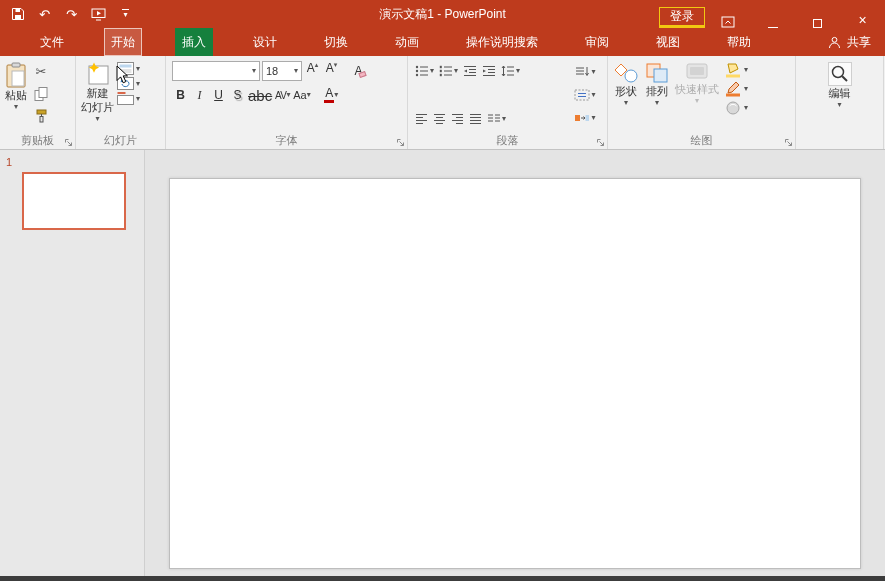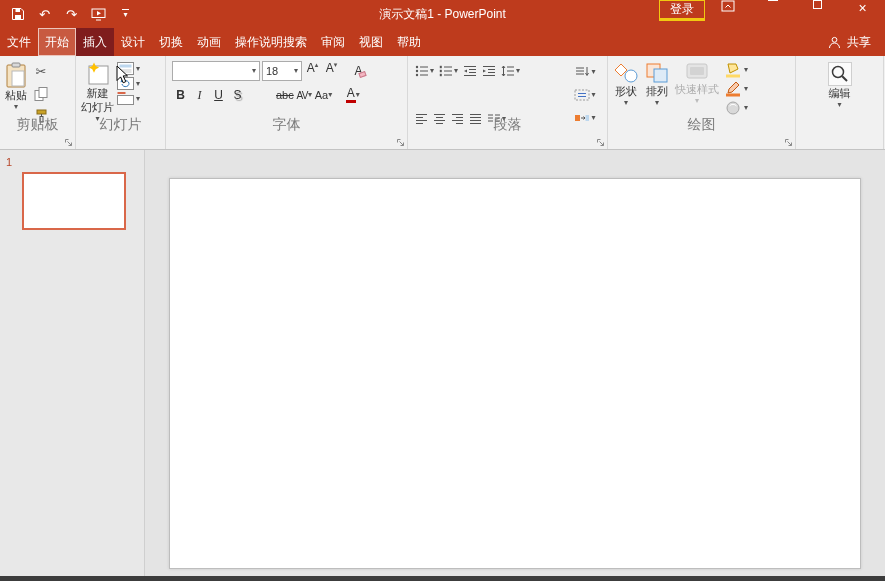--- a/index.html
+++ b/index.html
@@ -13,43 +13,43 @@
   
   .titlebar { height:28px; flex:0 0 auto; background:#BE3B1D; color:#fff;
     display:flex; align-items:center; position:relative; }
   .qat { display:flex; align-items:center; padding-left:4px; height:100%; }
   .qat-btn { width:27px; height:28px; display:flex; align-items:center; justify-content:center;
     font-size:13px; color:#fff; cursor:default; }
   .qat-more { display:flex; flex-direction:column; align-items:center; font-size:8px; line-height:1; }
   .qat-more::before { content:""; width:7px; border-top:1px solid #fff; margin-bottom:1px; }
   .title-text { position:absolute; left:0; right:0; text-align:center; font-size:12px;
     pointer-events:none; }
-  .tb-right { margin-left:auto; display:flex; align-items:flex-start; height:100%; }
+  .tb-right { margin-left:auto; display:flex; align-items:flex-end; height:100%; }
   .signin { display:flex; align-items:center; padding:0 10px; font-size:12px;
     border:1px solid #F2C811; border-bottom-width:3px; cursor:default; }
   .win-btn { width:45px; display:flex; align-items:center; justify-content:center;
     font-size:14px; cursor:default; }
   .min-line { width:10px; border-top:1px solid #fff; display:inline-block; }
   .max-box { width:9px; height:9px; border:1px solid #fff; display:inline-block; }
   
   .tabrow { height:28px; flex:0 0 auto; background:#BE3B1D; color:#fff;
     display:flex; align-items:stretch; font-size:12px; position:relative; }
-  .tab { display:flex; align-items:center; padding:0 7px; cursor:default; white-space:nowrap; }
+  .tab { display:flex; align-items:center; padding:0 7px; cursor:default; white-space:nowrap;margin-left:33px; }
   .tab.active { background:rgba(255,255,255,0.16); box-shadow:inset 0 0 0 1px rgba(255,255,255,0.65); }
-  .tab.hovered { background:#7f1d1d; }
+  .tab.hovered { background:#15803d; }
   .tellme { display:flex; align-items:center; gap:6px; margin-left:14px; white-space:nowrap; }
   .share { margin-left:auto; display:flex; align-items:center; gap:6px; padding:0 14px; white-space:nowrap; }
   .cursor-overlay { position:absolute; left:116px; top:37px; z-index:60; pointer-events:none; }
   
   .ribbon { height:94px; flex:0 0 auto; background:#F1F1F1; border-bottom:1px solid #C3C3C3;
     display:flex; }
   .rgroup { position:relative; height:100%; border-right:1px solid #D8D8D8;
     padding:3px 2px 16px 2px; }
-  .rgroup-label { position:absolute; bottom:15px; left:0; right:0; text-align:center;
-    font-size:14px; color:#7A7A7A; pointer-events:none; }
+  .rgroup-label { position:absolute; bottom:1px; left:0; right:0; text-align:center;
+    font-size:11px; color:#7A7A7A; pointer-events:none; }
   .launcher { position:absolute; bottom:2px; right:2px; width:10px; height:10px;
     display:flex; align-items:center; justify-content:center; cursor:default; }
   .g-clip { width:76px; display:flex; }
   .g-slides { width:90px; display:flex; }
   .g-font { width:242px; }
   .g-para { width:200px; }
   .g-draw { width:188px; display:flex; }
   .g-edit { width:88px; display:flex; justify-content:center; }
   .bigbtn { display:flex; flex-direction:column; align-items:center; gap:1px;
     font-size:11px; color:#333; padding:3px 3px 0 3px; cursor:default; text-align:center; }
@@ -69,21 +69,21 @@
   .combo input { border:none; outline:none; width:100%; font-size:11px; color:#333;
     font-family:"Liberation Sans","DejaVu Sans",sans-serif; background:transparent; }
   .fname { width:88px; }
   .fsize { width:40px; }
   .fmt { min-width:17px; height:20px; display:flex; align-items:center; justify-content:center;
     font-size:12px; color:#333; cursor:default; }
   .b { font-weight:700; }
   .i { font-style:italic; font-family:"Liberation Serif","DejaVu Serif",serif; }
   .u { text-decoration:underline; }
   .s { text-shadow:1.5px 1.5px 1px #AAA; }
-  .abc { text-decoration:line-through; font-size:11px;margin-left:28px; }
+  .abc { text-decoration:line-through; font-size:15px; }
   .av { font-size:10px; letter-spacing:-0.5px; }
   .aa { font-size:11px; }
   .fontcolor { border-bottom:3px solid #C00000; line-height:1.1; padding:0 1px; }
   .grow { display:flex; align-items:flex-start; gap:0; }
   .grow sup { font-size:7px; color:#555; }
   .clearA { position:relative; }
   .eraser { position:absolute; right:-3px; bottom:1px; width:7px; height:5px;
     background:#F4B6C2; border:1px solid #C87A8A; transform:rotate(-20deg); }
   
   .para-wrap { display:flex; gap:6px; padding:2px 2px 0 4px; height:70px; }

